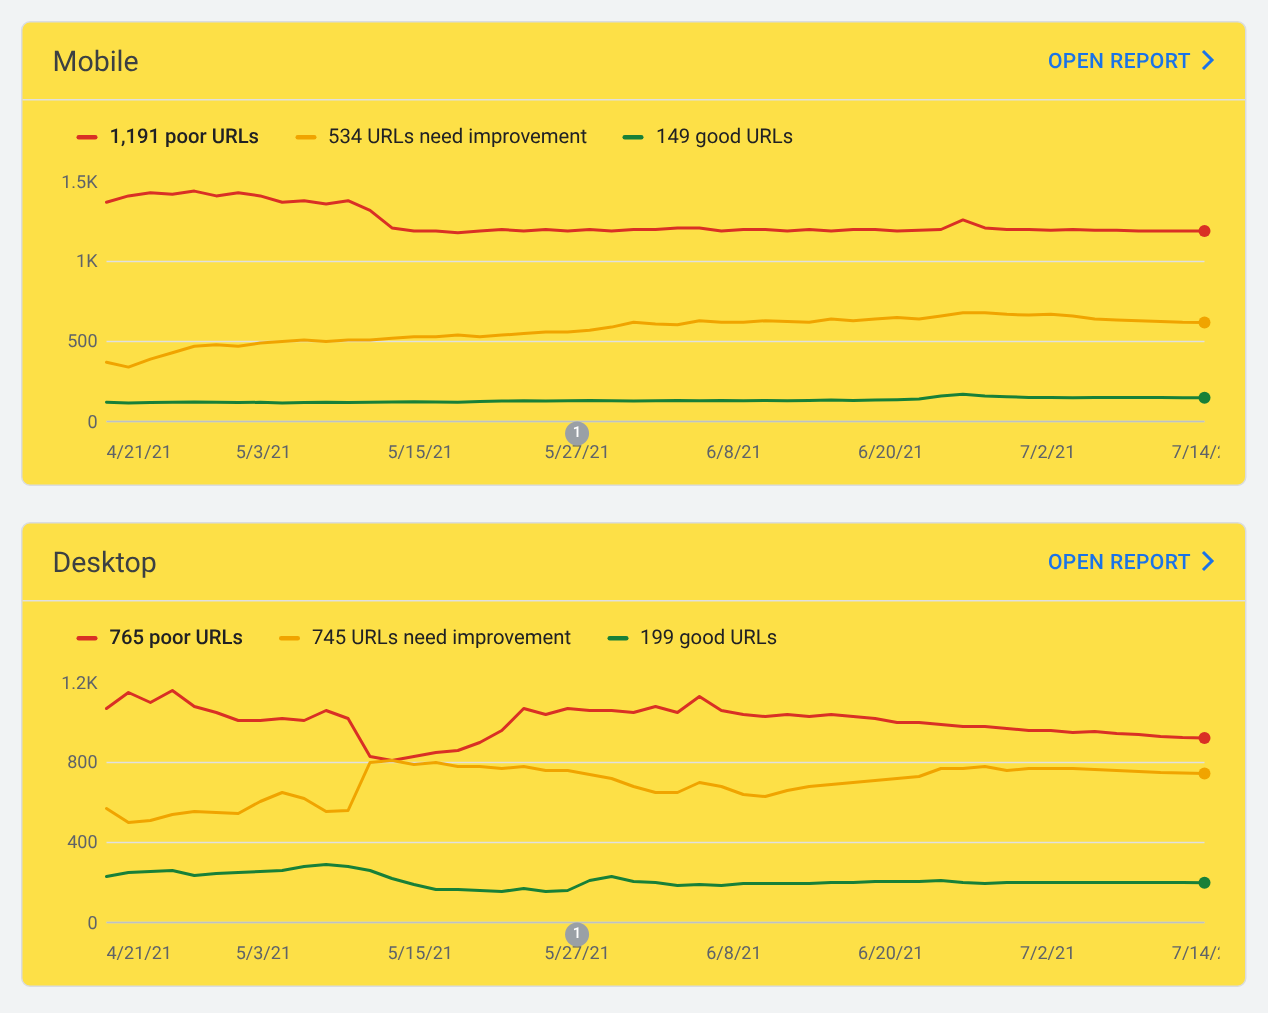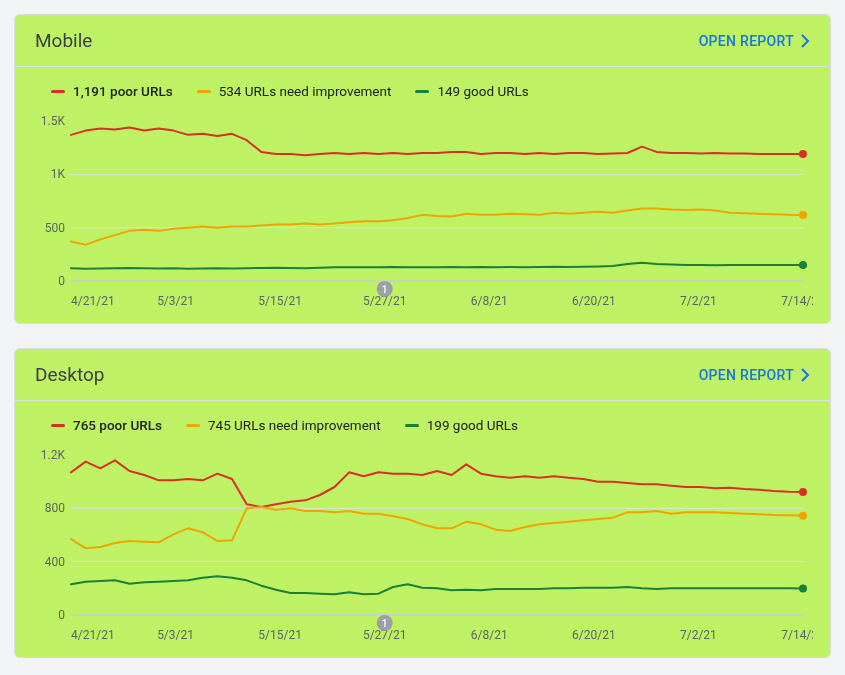--- a/index.html
+++ b/index.html
@@ -14,33 +14,33 @@
   }
   *{box-sizing:border-box}
   body{
     margin:0; padding:14px 14px;
     width:845px;
     background:#f1f3f4;
     font-family:Roboto, Arial, sans-serif;
     color:var(--text);
   }
   .card{
-    background:#bef264;
+    background:#fde047;
     border:1px solid var(--card-border);
     border-radius:6px;
     margin-bottom:24px;
     padding:0;
   }
   .card-header{
     display:flex; align-items:center; justify-content:space-between;
     padding:14px 20px 14px 20px;
   }
   .card-title{font-size:19px; color:#3c4043; font-weight:400}
   .open-report{
-    display:flex; align-items:center; gap:6px;
+    display:flex; gap:6px;
     color:var(--blue); font-size:14px; font-weight:500; letter-spacing:.3px;
     cursor:pointer;
     padding-left:23px;
   }
   .chev svg{display:block}
   .divider{height:1px; background:var(--grid); margin:0}
   .legend{
     display:flex; gap:24px; align-items:center;
     padding:16px 20px 12px 36px;
     font-size:13.5px; color:var(--text);

